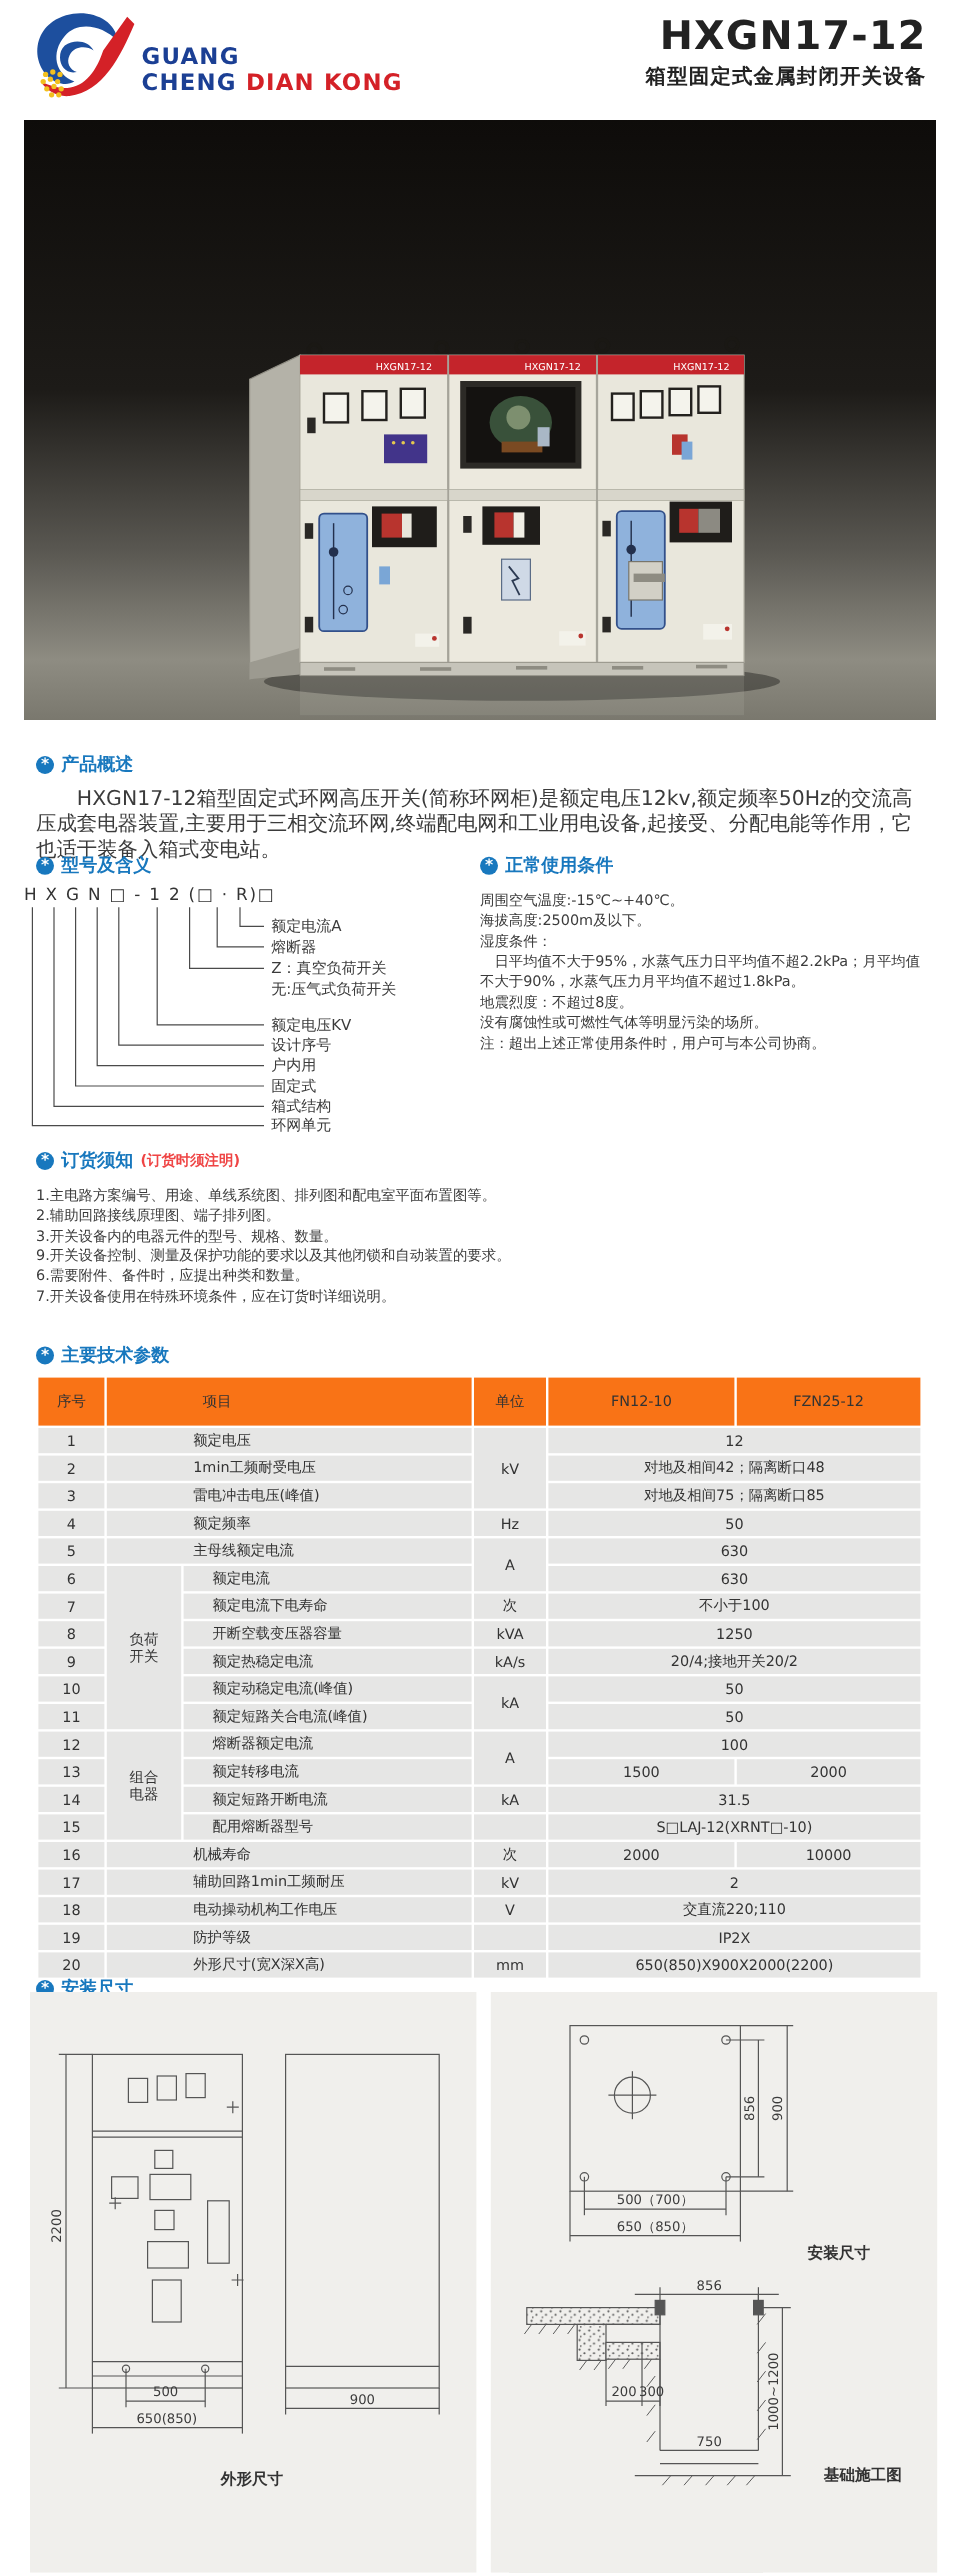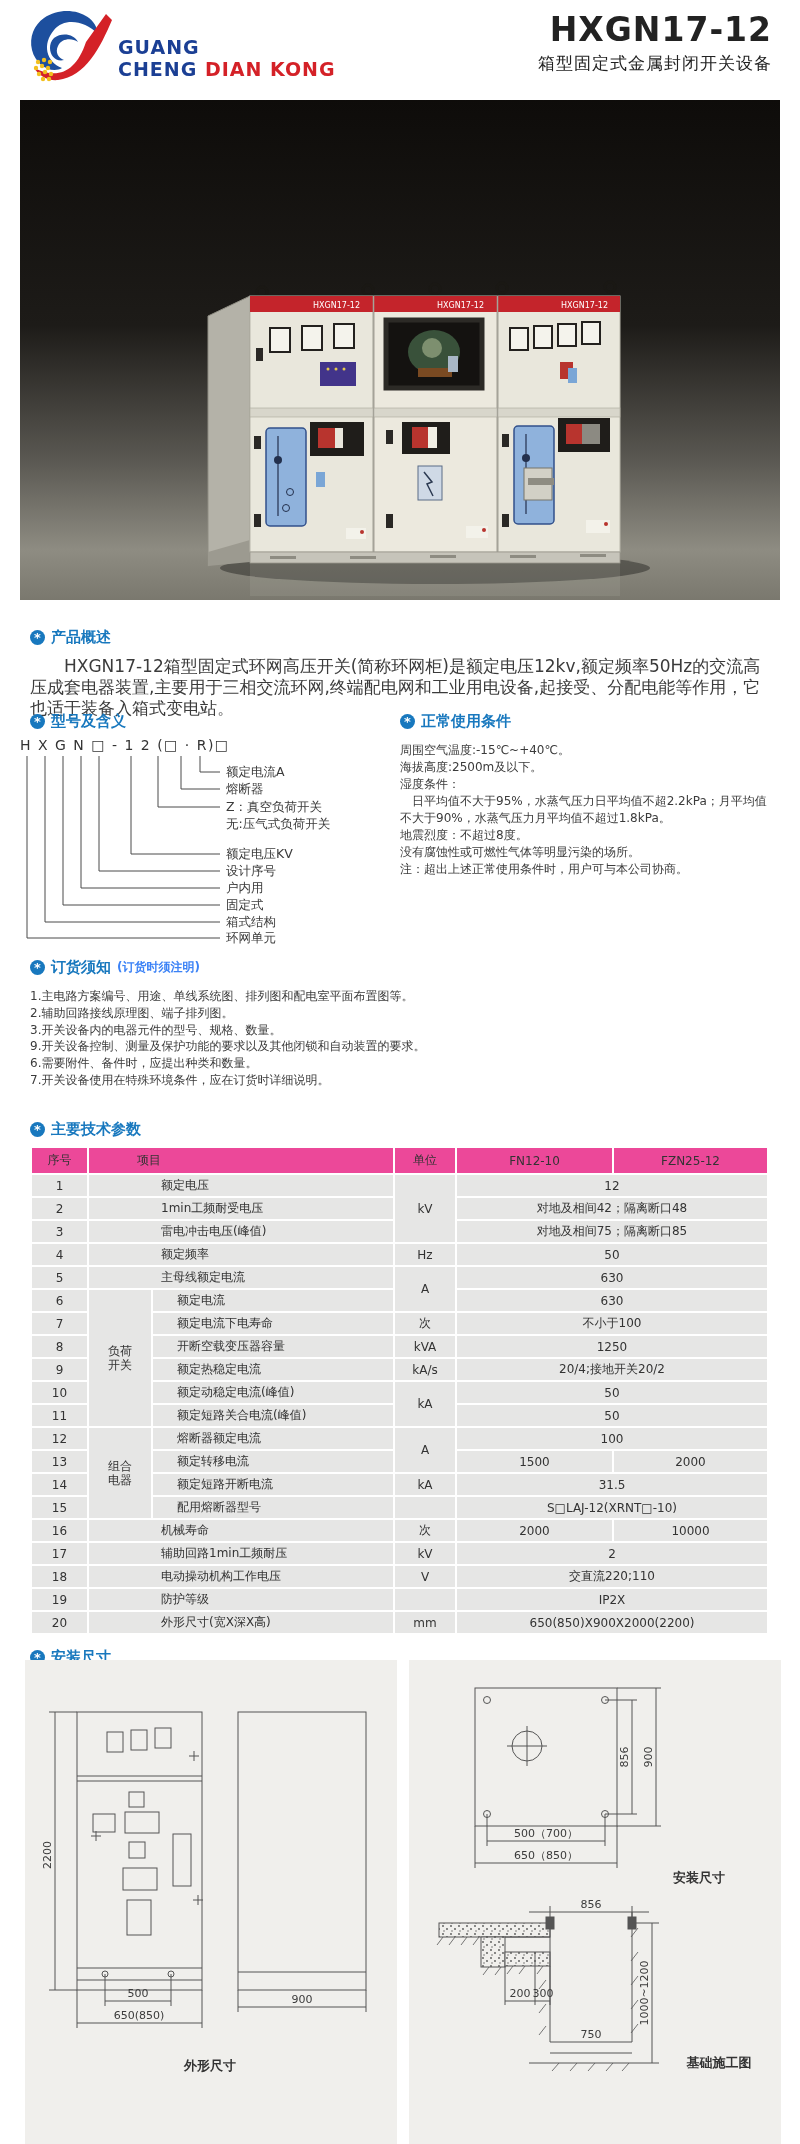--- a/index.html
+++ b/index.html
@@ -5,38 +5,38 @@
   html,body{margin:0;padding:0;background:#fff;}
   .page{position:relative;width:800px;height:2144px;background:#fff;overflow:hidden;
         font-family:"DejaVu Sans","Liberation Sans",sans-serif;color:#3b3b3b;}
   .abs{position:absolute;}
 
   
   .brand-text1{position:absolute;left:118px;top:36px;font-size:19px;font-weight:bold;color:#1b3f94;letter-spacing:1px;}
   .brand-text2{position:absolute;left:118px;top:58px;font-size:19px;font-weight:bold;letter-spacing:1px;white-space:nowrap;}
   .brand-text2 .b{color:#1b3f94;} .brand-text2 .r{color:#d42127;}
   .title{position:absolute;right:28px;top:10px;font-size:33px;font-weight:bold;color:#222;letter-spacing:1px;text-align:right;}
-  .subtitle{position:absolute;right:28px;top:52px;font-size:17px;font-weight:normal;color:#222;text-align:right;letter-spacing:1px;}
+  .subtitle{position:absolute;right:28px;top:52px;font-size:17px;font-weight:bold;color:#222;text-align:right;letter-spacing:1px;}
 
   
   .h{position:absolute;display:flex;align-items:center;gap:6px;color:#1878be;font-weight:bold;font-size:15px;white-space:nowrap;}
   .h .ic{width:15px;height:15px;background:#1878be;border-radius:50%;color:#fff;font-size:13px;line-height:16px;text-align:center;font-weight:bold;flex:0 0 15px;}
-  .h .note{font-size:12px;font-weight:bold;color:#3b82f6;}
+  .h .note{font-size:12px;font-weight:bold;color:#ef4444;}
 
   .body-text{position:absolute;font-size:17px;line-height:21px;color:#3b3b3b;text-indent:2em;}
 
   .cond-lines{position:absolute;font-size:12px;line-height:17px;color:#3b3b3b;}
   .cond-lines div:nth-child(4){text-indent:1em;}
   .note-lines{position:absolute;font-size:12px;line-height:16.8px;color:#3b3b3b;}
 
   
   table.params{position:absolute;left:30px;top:1146px;border-collapse:separate;border-spacing:2px;table-layout:fixed;width:739px;background:#fff;}
   table.params th,table.params td{background:#e6e6e5;font-size:12px;color:#333;text-align:center;height:21px;padding:0 2px;overflow:hidden;white-space:nowrap;}
-  table.params th{background:#ec4899;font-weight:normal;height:25px;}
-  table.params th.th-item{text-align:left;padding-left:48px;}
+  table.params th{background:#f97316;font-weight:normal;height:40px;}
+  table.params th.th-item{text-align:left;padding-left:80px;}
   table.params td.item{text-align:left;padding-left:24px;}
   table.params td.item.sp2{padding-left:72px;}
   table.params td.group{white-space:pre-line;line-height:14px;}
 
   
   .panel{position:absolute;width:372px;height:548px;background:#f0efec;}
   .dwg{position:absolute;left:0;top:0;}
   svg text{font-family:"DejaVu Sans","Liberation Sans",sans-serif;}
 </style>
 </head>

